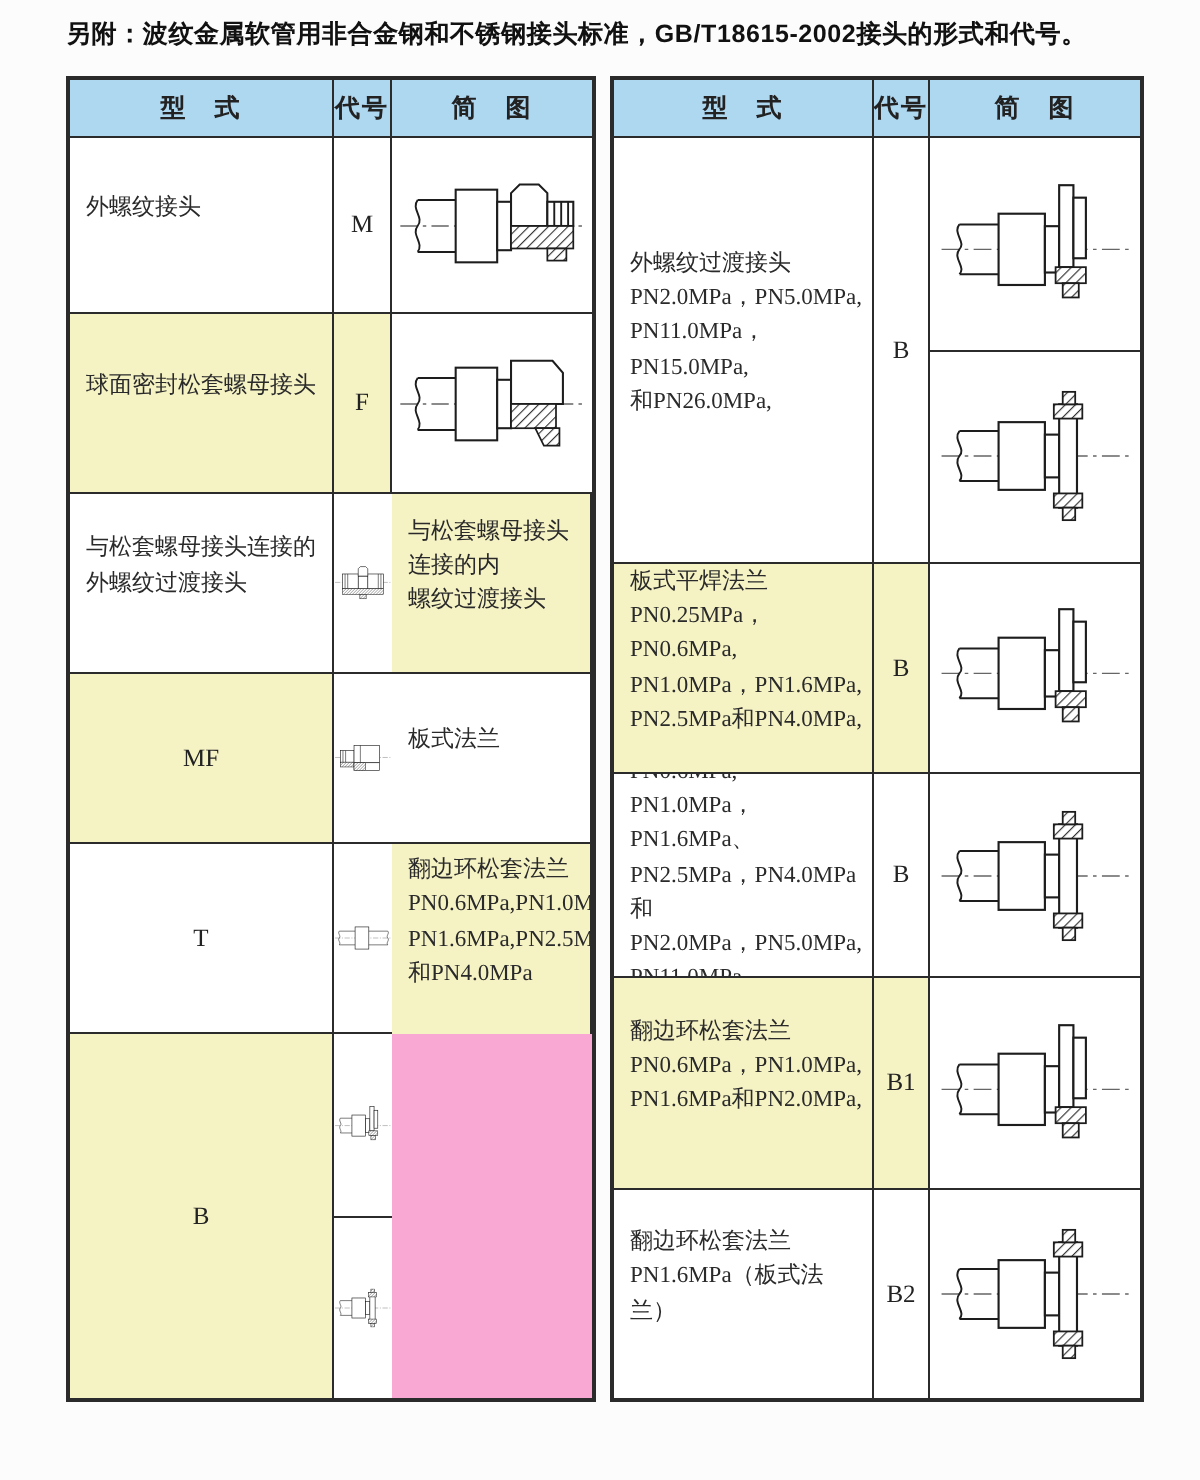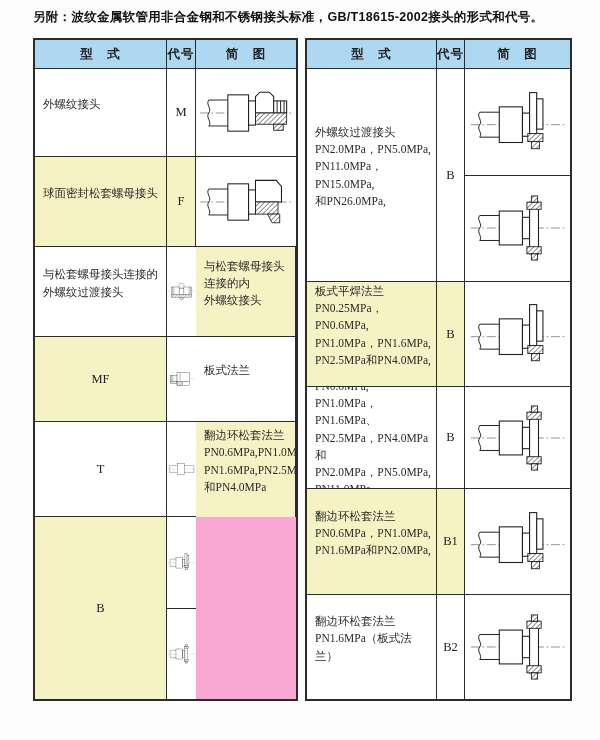--- a/index.html
+++ b/index.html
@@ -157,21 +157,21 @@
 
     <div class="cell type">与松套螺母接头连接的
 外螺纹过渡接头</div>
     <div class="cell diagc nr">
       <svg viewBox="0 0 110 74" width="96" height="66">
           <use href="#sym-mm"></use>
         </svg>
     </div>
 
     <div class="cell type hl">与松套螺母接头连接的内
-外螺纹接头</div>
+螺纹过渡接头</div>
     <div class="cell code hl">MF</div>
     <div class="cell diagc nr">
       <svg viewBox="0 0 110 74" width="96" height="64">
           <use href="#sym-mf"></use>
         </svg>
     </div>
 
     <div class="cell type">板式法兰</div>
     <div class="cell code">T</div>
     <div class="cell diagc nr">

